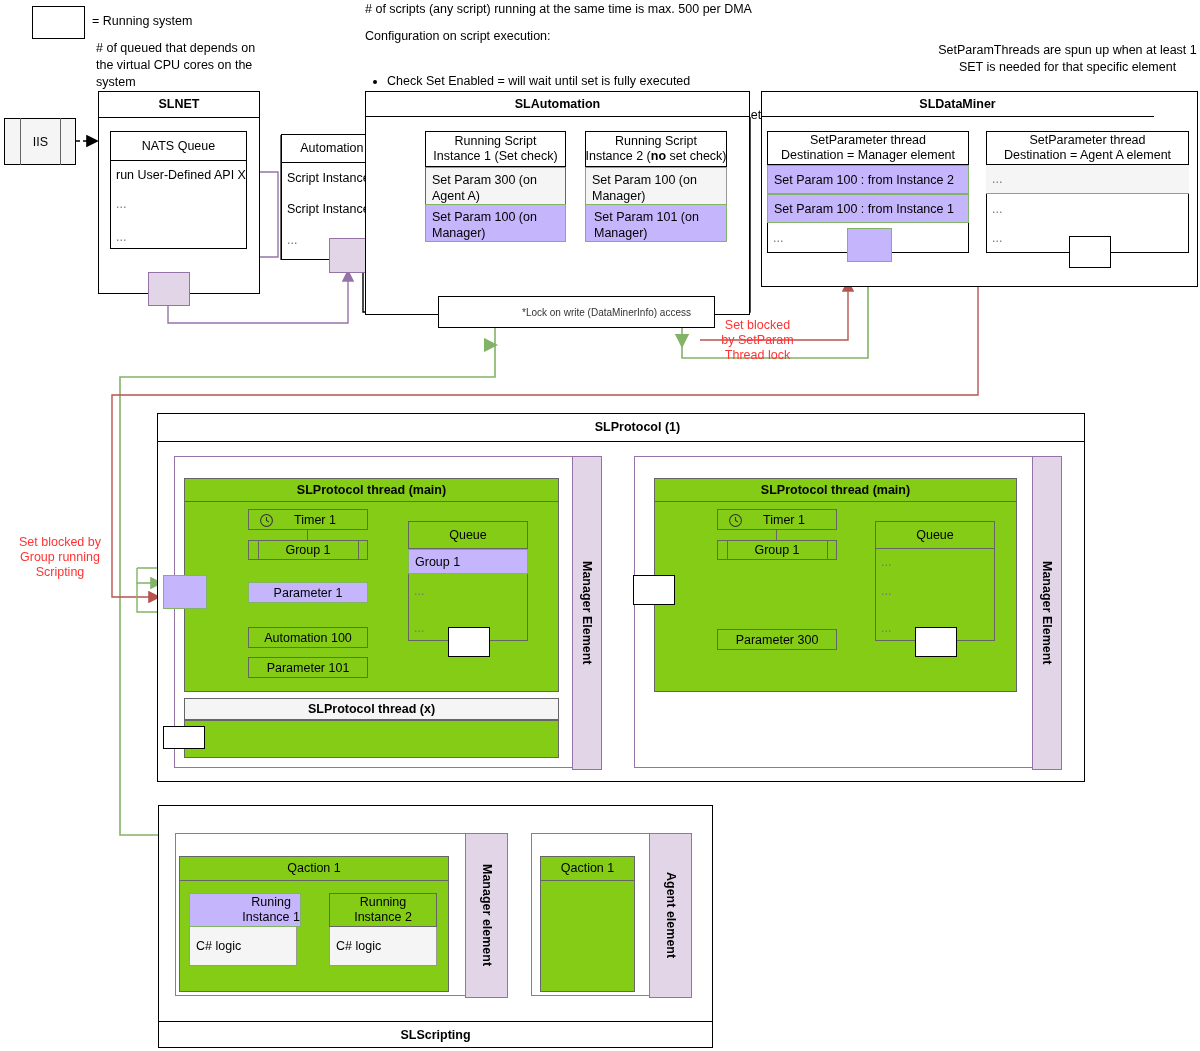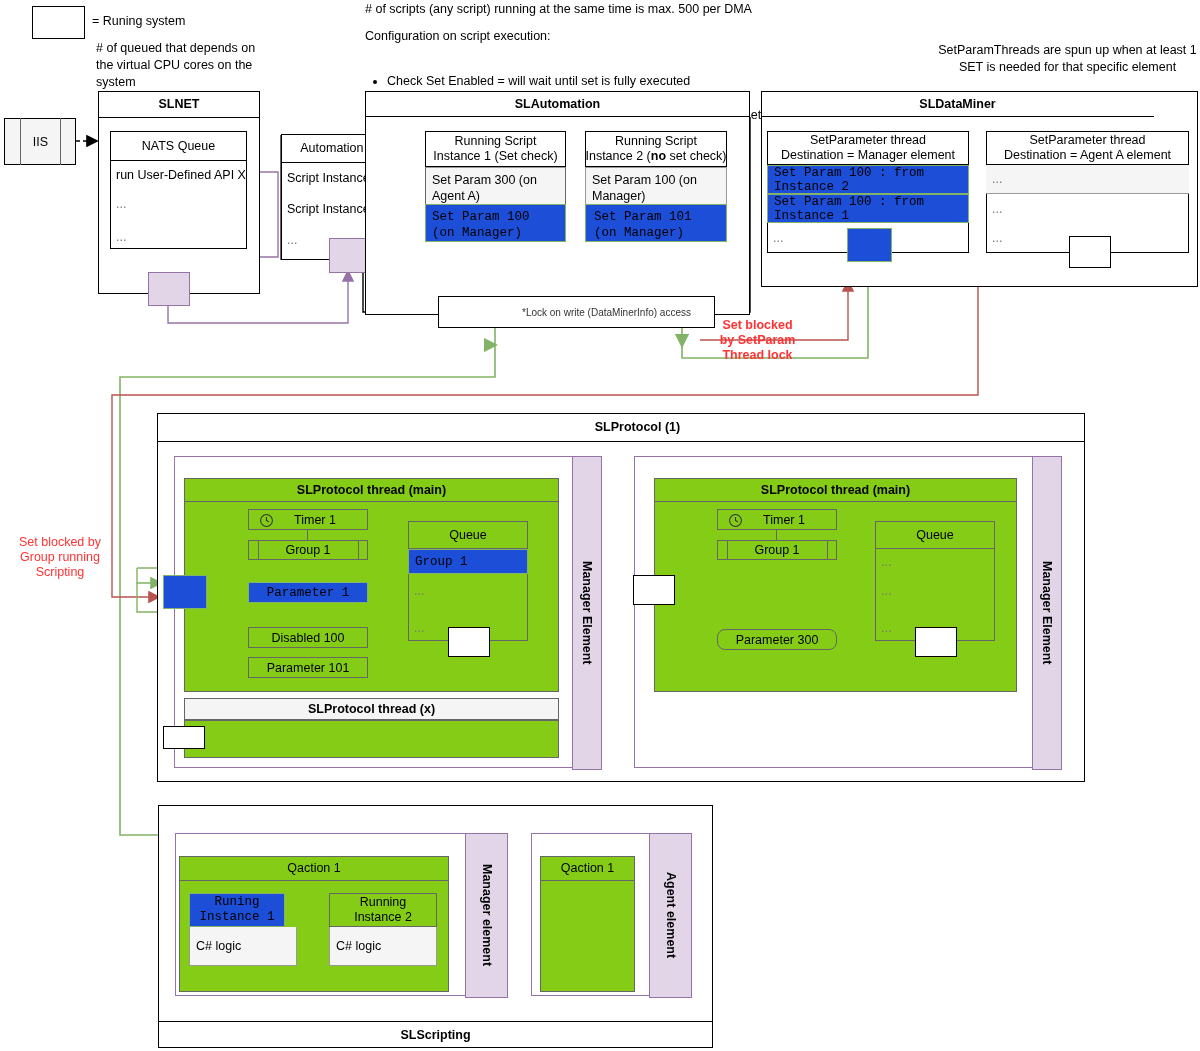--- a/index.html
+++ b/index.html
@@ -8,21 +8,21 @@
        font-size:12.5px;color:#000;-webkit-font-smoothing:antialiased;}
   .abs{position:absolute;box-sizing:border-box;}
   .note{position:absolute;font-size:12.5px;color:#000;line-height:17px;white-space:pre-line;}
   .bx{position:absolute;box-sizing:border-box;border:1px solid #000;background:#fff;}
   .bxg{position:absolute;box-sizing:border-box;border:1px solid #666;background:#84cc16;}
   .hdr{display:flex;align-items:center;justify-content:center;
        font-weight:bold;font-size:12.5px;}
   .ctr{display:flex;align-items:center;justify-content:center;text-align:center;}
   .lft{display:flex;align-items:center;padding-left:6px;}
   .grey{background:#f5f5f5;}
-  .green{background:#1d4ed8;border-color:#82b366;font-family:Liberation Mono, monospace;}
+  .green{background:#c4b5fd;border-color:#82b366;}
   .greenb{border:1px solid #82b366;}
   .purple{background:#e1d5e7;border:1px solid #9673a6;}
   .vtext{writing-mode:vertical-rl;display:flex;align-items:center;justify-content:center;
          font-weight:bold;font-size:12.5px;}
   .red{color:#ff3333;font-size:12.5px;line-height:15px;text-align:center;white-space:pre-line;}
   svg.ovl{position:absolute;left:0;top:0;width:1200px;height:1051px;pointer-events:none;}
   ul.bul{margin:4px 0 0 0;padding-left:22px;}
   ul.bul li{line-height:17px;}
   .dim{color:#777;}
 </style>
@@ -75,21 +75,21 @@
   <path d="M137,568 L406,568" stroke="#82b366" stroke-width="1.4" fill="none"></path>
   <path d="M137,568 L137,583 L160,583" stroke="#82b366" stroke-width="1.4" fill="none" marker-end="url(#ar-green)"></path>
   <path d="M205,592 L246,592" stroke="#82b366" stroke-width="1.4" fill="none" marker-end="url(#ar-green)"></path>
   <path d="M370,592 L384,592 L384,612 L137,612 L137,583" stroke="#82b366" stroke-width="1.4" fill="none"></path>
 
   <path d="M654,520 L654,575" stroke="#000" stroke-width="1.2" fill="none"></path>
   <path d="M654,605 L654,660" stroke="#000" stroke-width="1.2" fill="none"></path>
 </svg>
 
 <div class="bx" style="left:32px;top:6px;width:53px;height:33px;"></div>
-<div class="note" style="left:92px;top:13px;">= Runing system</div>
+<div class="note" style="left:92px;top:13px;">= Running system</div>
 
 <div class="note" style="left:96px;top:40px;width:180px;"># of queued that depends on
 the virtual CPU cores on the
 system</div>
 
 <div class="note" style="left:365px;top:1px;width:520px;"># of scripts (any script) running at the same time is max. 500 per DMA</div>
 <div class="note" style="left:365px;top:28px;width:400px;">Configuration on script execution:</div>
 <ul class="bul note" style="left:365px;top:52px;width:520px;">
   <li>Check Set Enabled = will wait until set is fully executed</li>
   <li>Check Set Disabled = will wait until set is placed on the SetParameter thread</li>
@@ -170,21 +170,21 @@
   <span style="white-space:pre-line;">SetParameter thread
 Destination = Agent A element</span>
 </div>
 <div class="abs grey lft dim" style="left:986px;top:165px;width:203px;height:29px;border-bottom:1px solid #999;">...</div>
 <div class="abs lft dim" style="left:986px;top:194px;width:203px;height:29px;">...</div>
 <div class="abs lft dim" style="left:986px;top:223px;width:203px;height:30px;">...</div>
 
 <div class="green greenb" style="position:absolute;left:847px;top:228px;width:43px;height:32px;"></div>
 <div class="bx" style="left:1069px;top:236px;width:42px;height:32px;"></div>
 
-<div class="red" style="position:absolute;left:705px;top:318px;width:105px;font-weight:bold;">Set blocked
+<div class="red" style="position:absolute;left:705px;top:318px;width:105px;">Set blocked
 by SetParam
 Thread lock</div>
 <div class="red" style="position:absolute;left:5px;top:535px;width:110px;">Set blocked by
 Group running
 Scripting</div>
 
 <div class="bx" style="left:157px;top:413px;width:928px;height:369px;"></div>
 <div class="abs hdr" style="left:157px;top:413px;width:928px;height:29px;border-bottom:1px solid #000;padding-left:33px;">SLProtocol (1)</div>
 
 <div class="abs" style="left:174px;top:456px;width:426px;height:312px;border:1px solid #9673a6;"></div>
@@ -202,21 +202,21 @@
   </span>
   <span style="margin-left:14px;">Timer 1</span>
 </div>
 <div class="abs" style="left:307px;top:530px;width:1px;height:10px;background:#666;"></div>
 <div class="bxg ctr" style="left:248px;top:540px;width:120px;height:20px;"></div>
 <div class="abs" style="left:248px;top:540px;width:120px;height:20px;display:flex;align-items:center;justify-content:center;">Group 1</div>
 <div class="abs" style="left:258px;top:540px;width:1px;height:20px;background:#666;"></div>
 <div class="abs" style="left:358px;top:540px;width:1px;height:20px;background:#666;"></div>
 
 <div class="abs green greenb ctr" style="left:248px;top:582px;width:120px;height:21px;">Parameter 1</div>
-<div class="bxg ctr" style="left:248px;top:627px;width:120px;height:21px;">Disabled 100</div>
+<div class="bxg ctr" style="left:248px;top:627px;width:120px;height:21px;">Automation 100</div>
 <div class="bxg ctr" style="left:248px;top:657px;width:120px;height:21px;">Parameter 101</div>
 
 <div class="bxg" style="left:408px;top:521px;width:120px;height:120px;"></div>
 <div class="abs ctr" style="left:408px;top:521px;width:120px;height:28px;border-bottom:1px solid #666;">Queue</div>
 <div class="abs green greenb lft" style="left:408px;top:549px;width:120px;height:25px;">Group 1</div>
 <div class="abs lft dim" style="left:408px;top:578px;width:120px;height:25px;">...</div>
 <div class="abs lft dim" style="left:408px;top:615px;width:120px;height:25px;">...</div>
 <div class="bx" style="left:448px;top:627px;width:42px;height:30px;"></div>
 
 <div class="bxg grey" style="left:184px;top:698px;width:375px;height:22px;"></div>
@@ -240,41 +240,41 @@
     </svg>
   </span>
   <span style="margin-left:14px;">Timer 1</span>
 </div>
 <div class="abs" style="left:776px;top:530px;width:1px;height:10px;background:#666;"></div>
 <div class="bxg ctr" style="left:717px;top:540px;width:120px;height:20px;"></div>
 <div class="abs" style="left:717px;top:540px;width:120px;height:20px;display:flex;align-items:center;justify-content:center;">Group 1</div>
 <div class="abs" style="left:727px;top:540px;width:1px;height:20px;background:#666;"></div>
 <div class="abs" style="left:827px;top:540px;width:1px;height:20px;background:#666;"></div>
 
-<div class="bxg ctr" style="left:717px;top:629px;width:120px;height:21px;border-radius:8px;">Parameter 300</div>
+<div class="bxg ctr" style="left:717px;top:629px;width:120px;height:21px;">Parameter 300</div>
 
 <div class="bxg" style="left:875px;top:521px;width:120px;height:120px;"></div>
 <div class="abs ctr" style="left:875px;top:521px;width:120px;height:28px;border-bottom:1px solid #666;">Queue</div>
 <div class="abs lft dim" style="left:875px;top:549px;width:120px;height:25px;">...</div>
 <div class="abs lft dim" style="left:875px;top:578px;width:120px;height:25px;">...</div>
 <div class="abs lft dim" style="left:875px;top:615px;width:120px;height:25px;">...</div>
 <div class="bx" style="left:915px;top:627px;width:42px;height:30px;"></div>
 
 <div class="bx" style="left:633px;top:575px;width:42px;height:30px;"></div>
 
 <div class="bx" style="left:158px;top:805px;width:555px;height:243px;"></div>
 <div class="abs hdr" style="left:158px;top:1021px;width:555px;height:27px;border-top:1px solid #000;">SLScripting</div>
 
 <div class="abs" style="left:175px;top:833px;width:331px;height:163px;border:1px solid #9673a6;"></div>
 <div class="purple vtext" style="position:absolute;left:465px;top:833px;width:41px;height:163px;">Manager element</div>
 
 <div class="bxg" style="left:179px;top:856px;width:270px;height:136px;"></div>
 <div class="abs ctr" style="left:179px;top:856px;width:270px;height:25px;border-bottom:1px solid #666;">Qaction 1</div>
 
-<div class="abs green greenb ctr" style="left:189px;top:893px;width:96px;height:34px;line-height:15px;">
+<div class="abs green greenb ctr" style="left:189px;top:893px;width:112px;height:34px;line-height:15px;justify-content:flex-end;">
   <span style="white-space:pre-line;">Runing
 Instance 1</span>
 </div>
 <div class="abs grey lft" style="left:189px;top:927px;width:108px;height:39px;border:1px solid #999;border-top:none;">C# logic</div>
 
 <div class="bxg ctr" style="left:329px;top:893px;width:108px;height:34px;line-height:15px;">
   <span style="white-space:pre-line;">Running
 Instance 2</span>
 </div>
 <div class="abs grey lft" style="left:329px;top:927px;width:108px;height:39px;border:1px solid #999;border-top:none;">C# logic</div>

